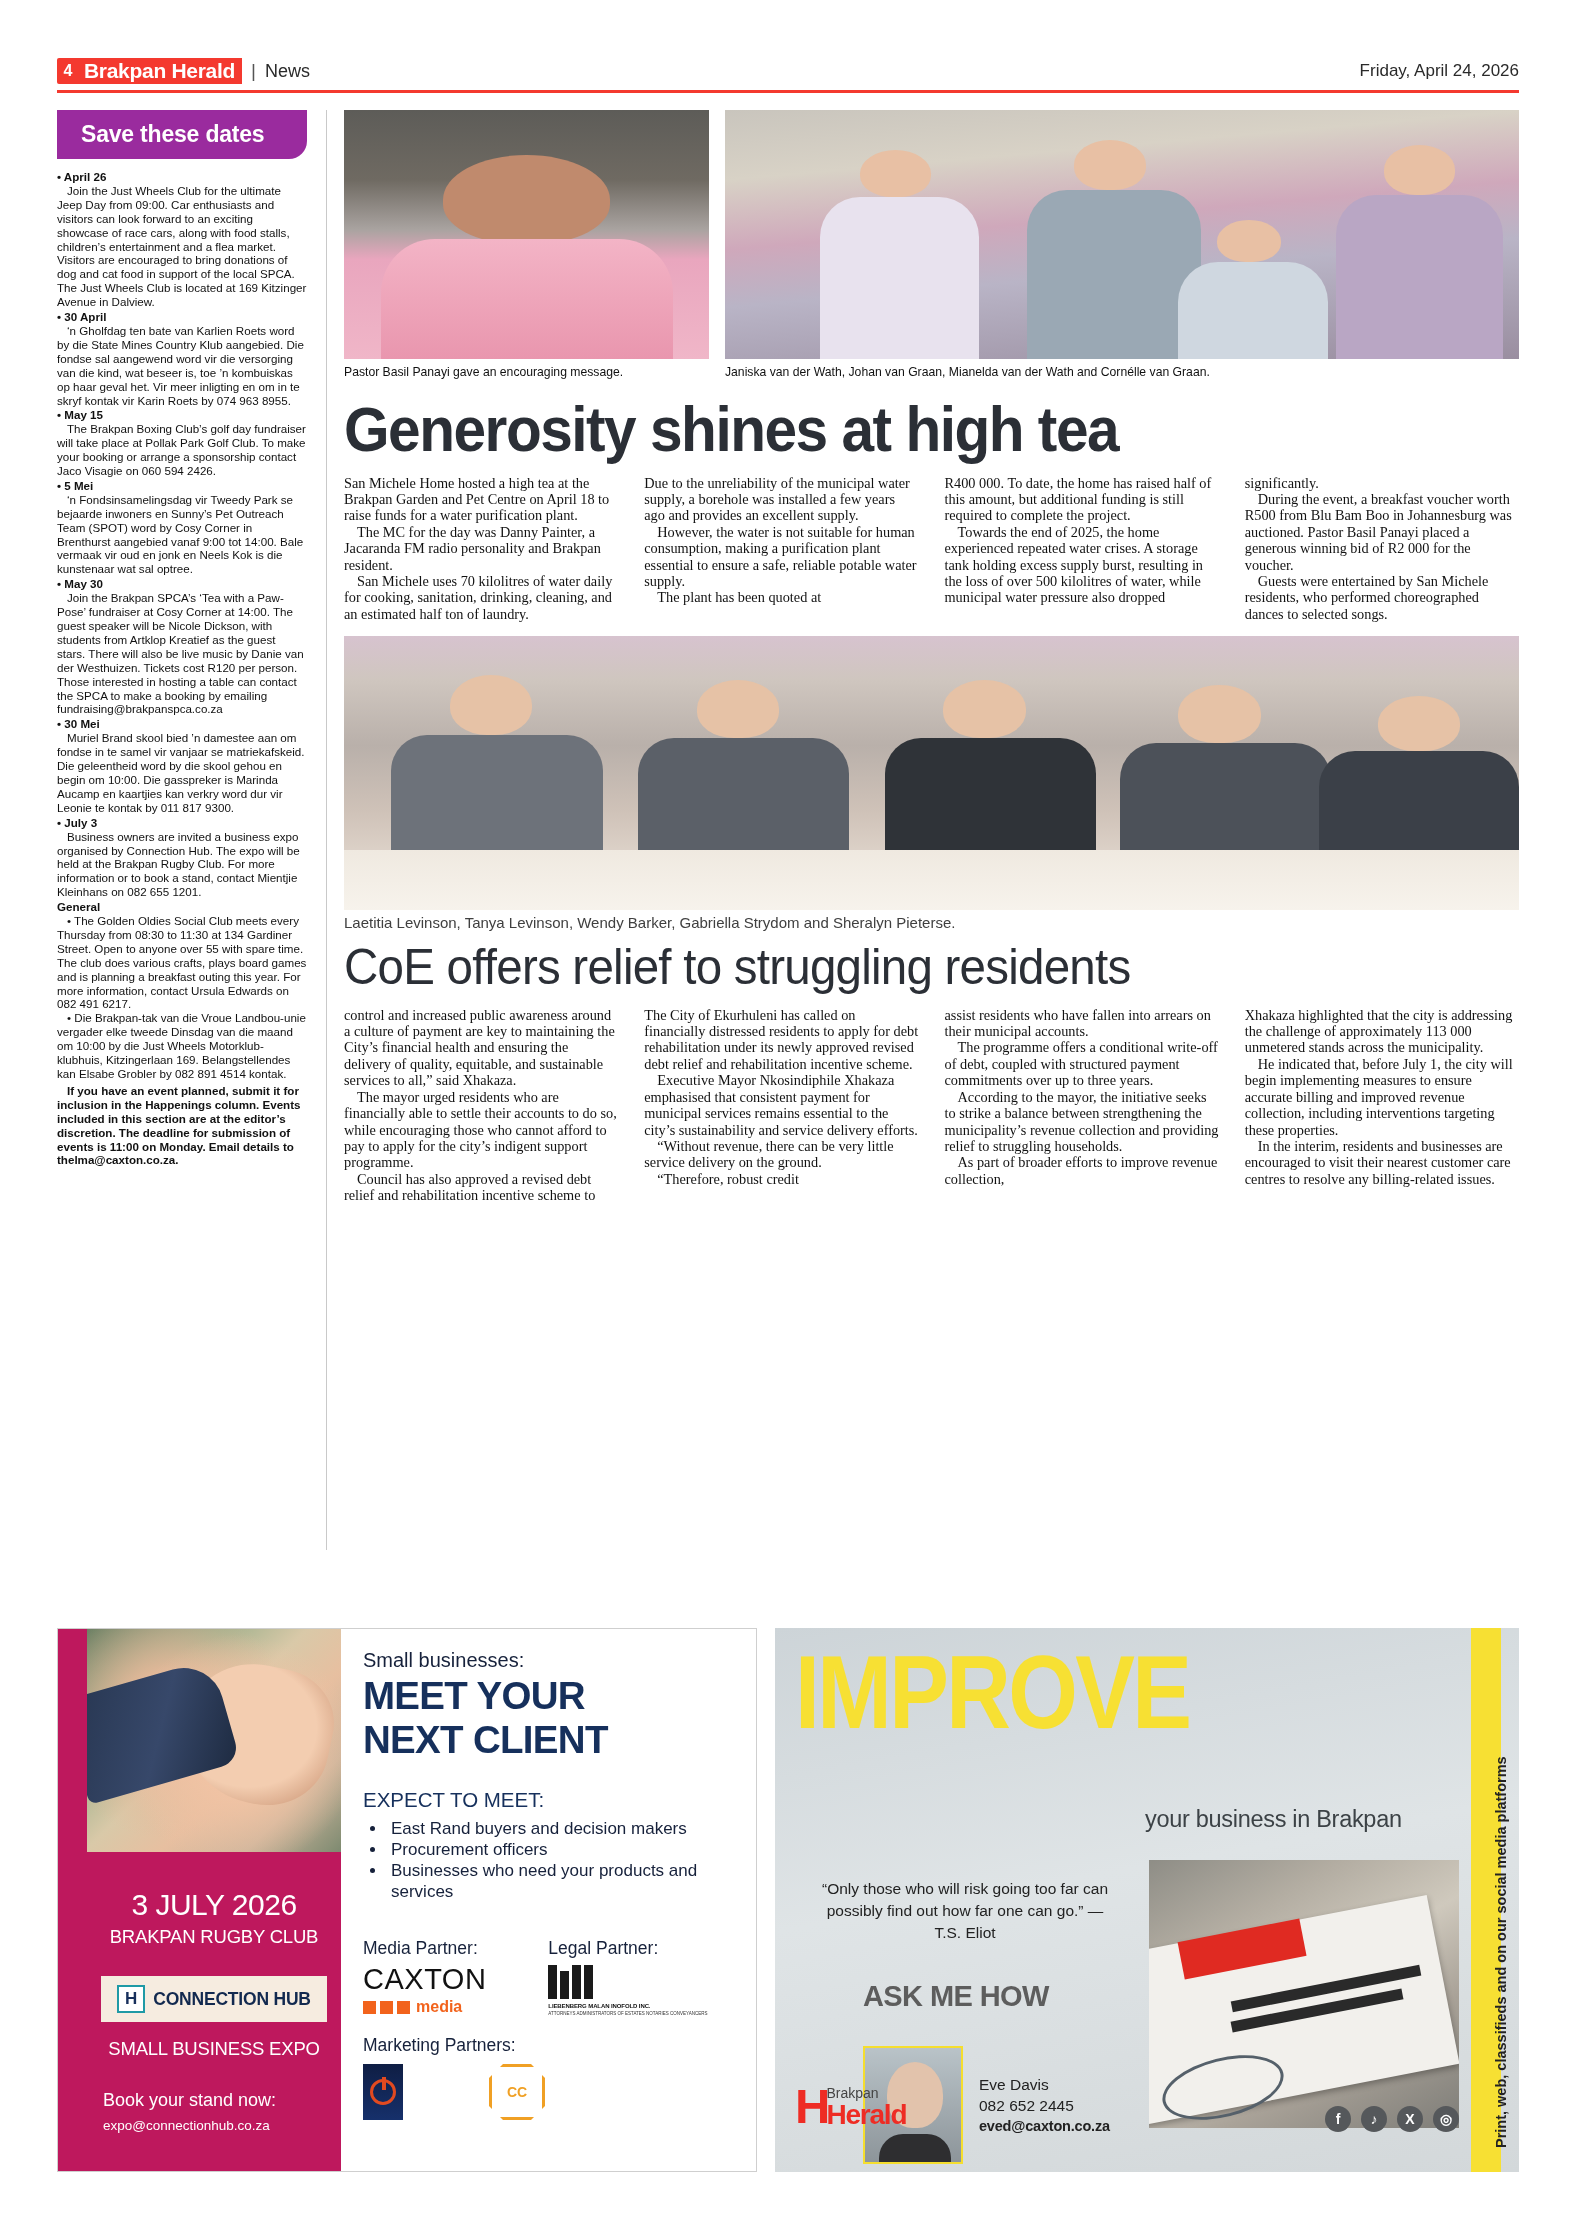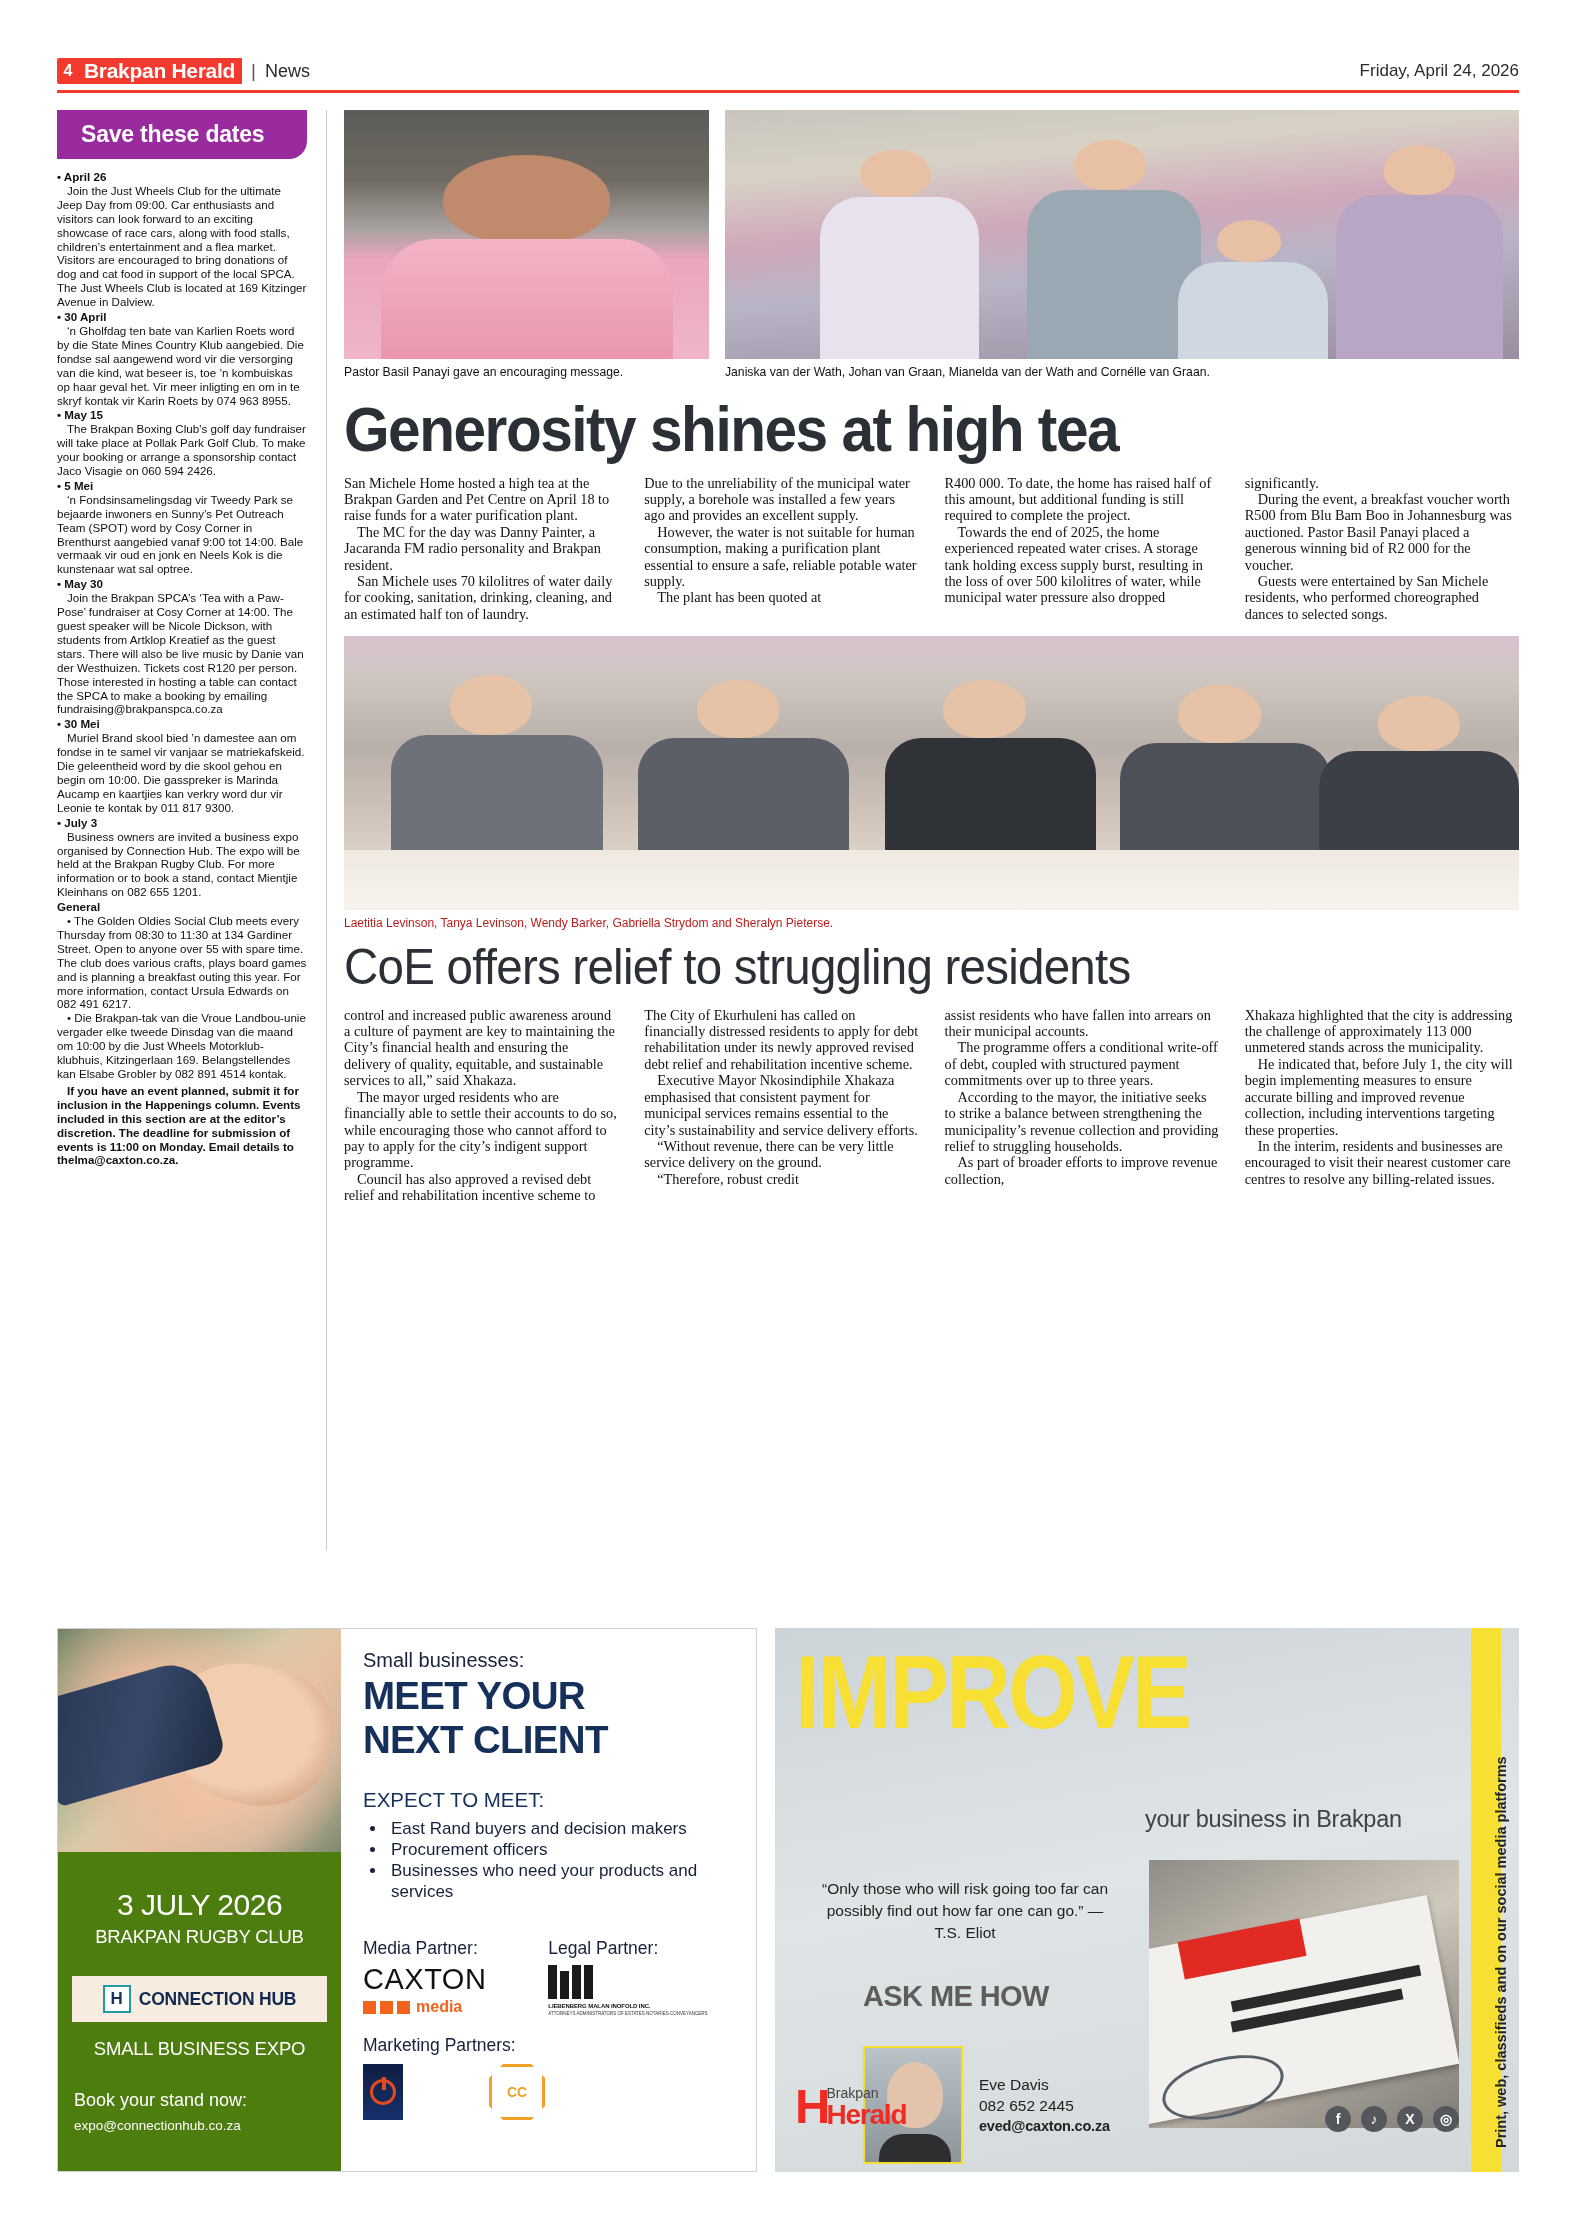--- a/index.html
+++ b/index.html
@@ -104,28 +104,28 @@
     display: grid; grid-template-columns: repeat(4, 1fr); column-gap: 26px;
     margin-top: 14px;
     font-family: "Liberation Serif", serif;
     font-size: 14.3px; line-height: 16.4px; color: #121212;
     text-align: left;
   }
   .cols4 p { text-indent: 13px; }
   .cols4 p.first { text-indent: 0; }
 
   .wide-photo { width: 1175px; height: 274px; margin-top: 14px; overflow: hidden; background:#ddd; position: relative;}
-  .wide-cap { font-size: 12px; line-height: 14.5px; color: #b91c1c; margin-top: 6px; }
+  .wide-cap { font-size: 15px; line-height: 14.5px; color: #404040; margin-top: 6px; }
 
   
   .ads { position: absolute; left: 57px; top: 1628px; width: 1462px; height: 544px; display: flex; gap: 18px; }
 
   
   .ad-left { width: 700px; height: 544px; border: 1px solid #cfcfcf; background: #fff; display: flex; position: relative; }
-  .ad-left-col { width: 283px; background: #4d7c0f; position: relative; }
+  .ad-left-col { width: 283px; background: #be185d; position: relative; padding-left: 29px; }
   .hands {
     height: 223px; width: 100%;
     background:
       radial-gradient(circle at 60% 55%, #f0c3a4 0 22%, rgba(240,195,164,0) 60%),
       radial-gradient(circle at 32% 40%, #e8b99a 0 18%, rgba(232,185,154,0) 55%),
       linear-gradient(135deg, #6b7f63 0%, #9fb08c 28%, #d9c9a8 46%, #e7bfa0 62%, #cbb49b 80%, #7d8a70 100%);
       position: relative; overflow: hidden;
   }
   .hands::after{
     content:""; position:absolute; left:-6%; top:22%; width:62%; height:48%;

